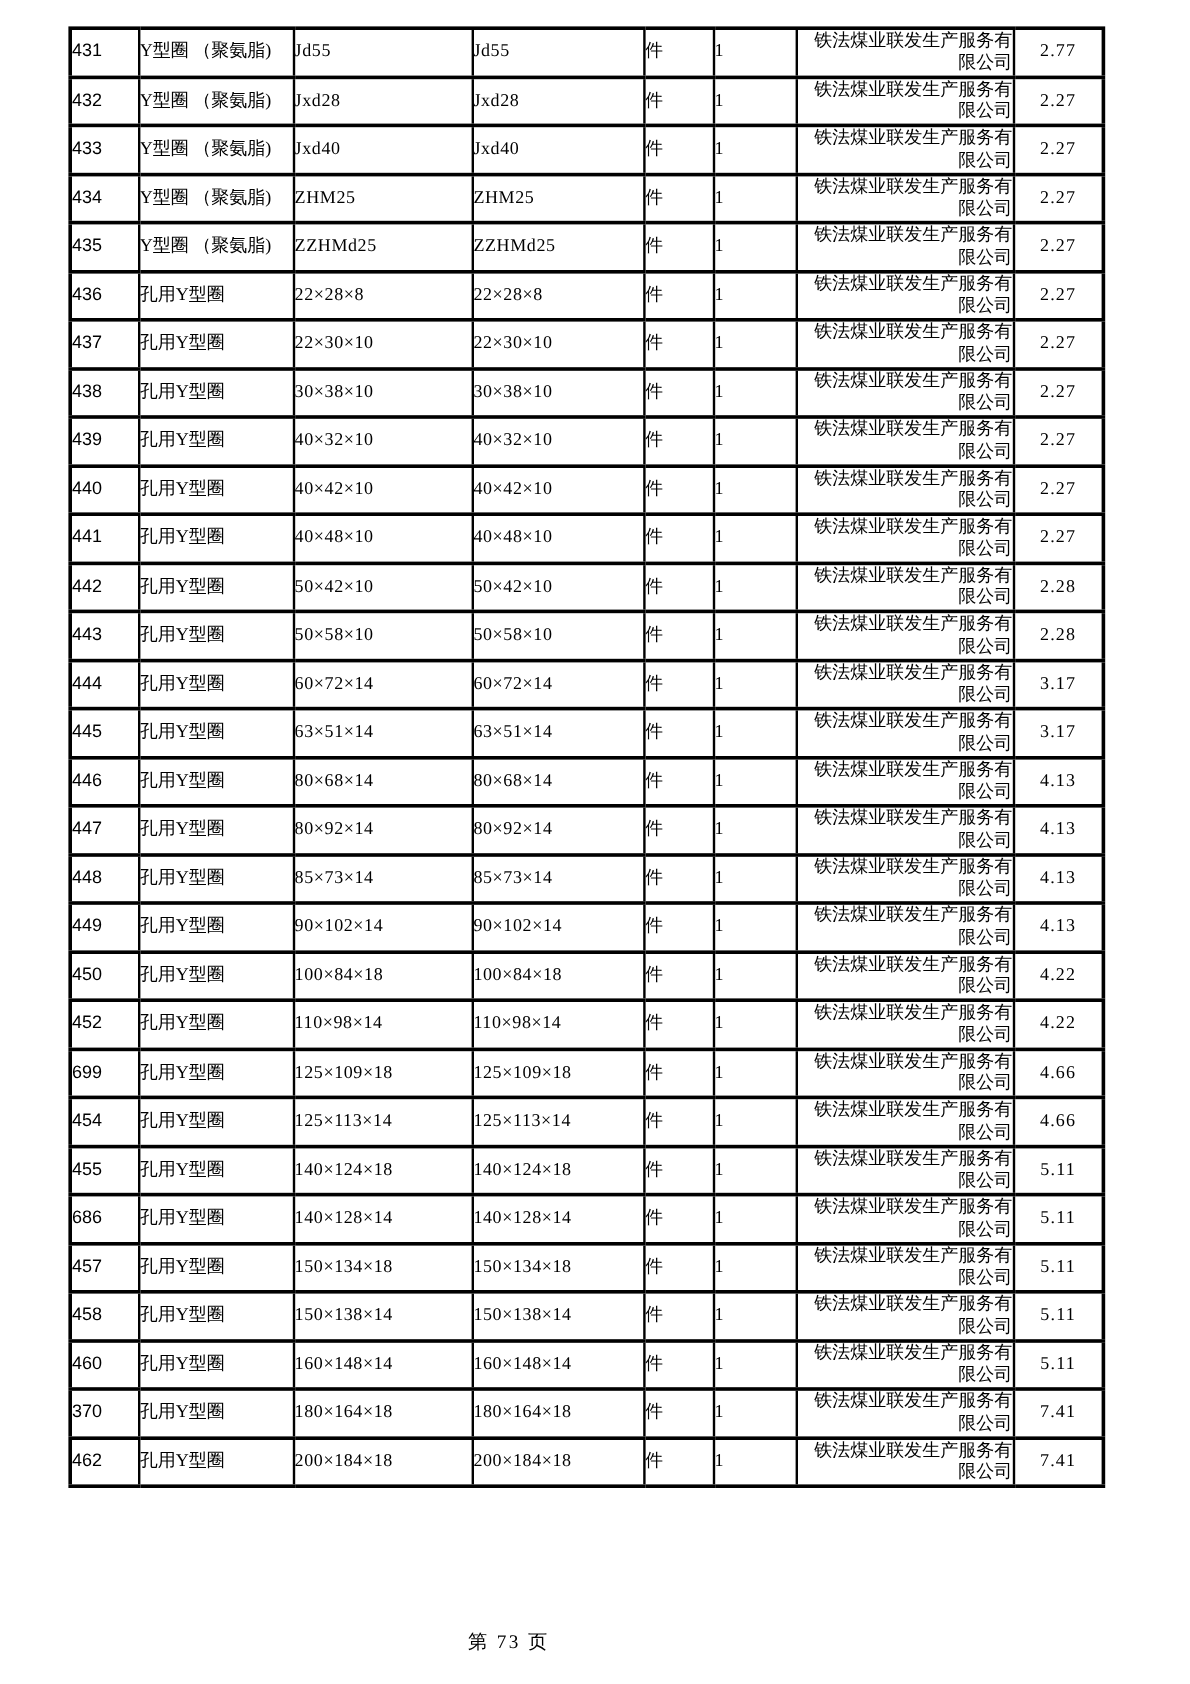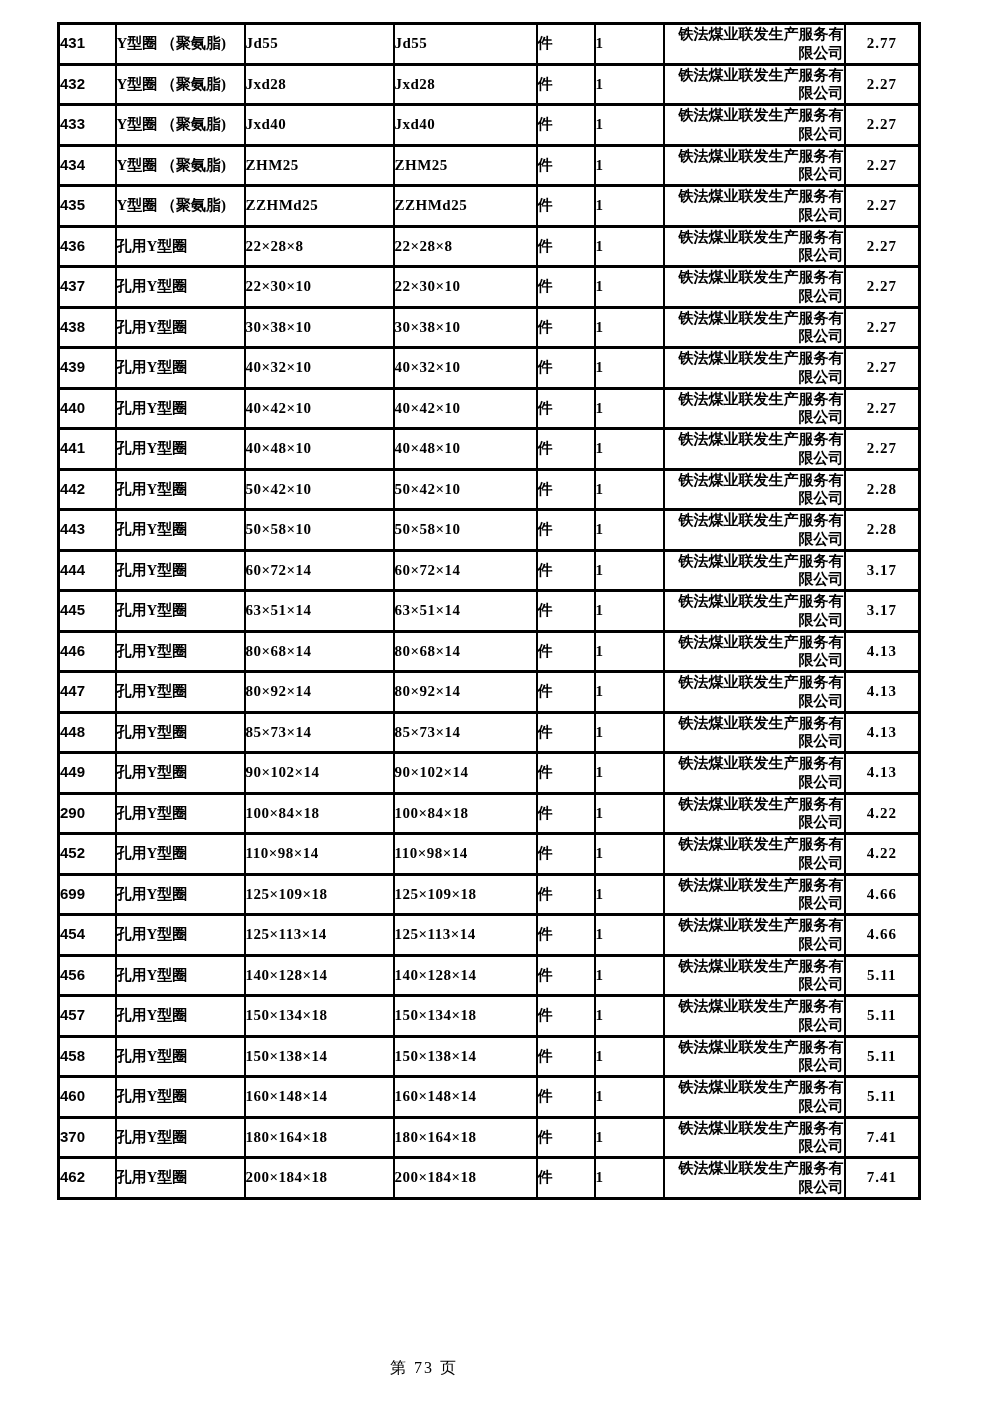--- a/index.html
+++ b/index.html
@@ -17,21 +17,20 @@
     overflow: hidden;
   }
   table.price-table {
     position: absolute;
     left: 57px;
     top: 22px;
     width: 861px;
     border-collapse: collapse;
     table-layout: fixed;
     border: 3px solid #000000;
-    font-weight: bold;
   }
   table.price-table td {
     border-left: 2px solid #000000;
     border-right: 2px solid #000000;
     border-top: 3px solid #000000;
     border-bottom: 3px solid #000000;
     height: 36px; 
     padding: 0;
     overflow: hidden;
     font-size: 15px;
@@ -295,21 +294,21 @@
           <td class="col-index">449</td>
           <td class="col-name">孔用Y型圈</td>
           <td class="col-model">90×102×14</td>
           <td class="col-spec">90×102×14</td>
           <td class="col-unit">件</td>
           <td class="col-qty">1</td>
           <td class="col-supplier">铁法煤业联发生产服务有限公司</td>
           <td class="col-price">4.13</td>
         </tr>
         <tr>
-          <td class="col-index">290</td>
+          <td class="col-index">450</td>
           <td class="col-name">孔用Y型圈</td>
           <td class="col-model">100×84×18</td>
           <td class="col-spec">100×84×18</td>
           <td class="col-unit">件</td>
           <td class="col-qty">1</td>
           <td class="col-supplier">铁法煤业联发生产服务有限公司</td>
           <td class="col-price">4.22</td>
         </tr>
         <tr>
           <td class="col-index">452</td>
@@ -335,21 +334,31 @@
           <td class="col-index">454</td>
           <td class="col-name">孔用Y型圈</td>
           <td class="col-model">125×113×14</td>
           <td class="col-spec">125×113×14</td>
           <td class="col-unit">件</td>
           <td class="col-qty">1</td>
           <td class="col-supplier">铁法煤业联发生产服务有限公司</td>
           <td class="col-price">4.66</td>
         </tr>
         <tr>
-          <td class="col-index">456</td>
+          <td class="col-index">455</td>
+          <td class="col-name">孔用Y型圈</td>
+          <td class="col-model">140×124×18</td>
+          <td class="col-spec">140×124×18</td>
+          <td class="col-unit">件</td>
+          <td class="col-qty">1</td>
+          <td class="col-supplier">铁法煤业联发生产服务有限公司</td>
+          <td class="col-price">5.11</td>
+        </tr>
+        <tr>
+          <td class="col-index">686</td>
           <td class="col-name">孔用Y型圈</td>
           <td class="col-model">140×128×14</td>
           <td class="col-spec">140×128×14</td>
           <td class="col-unit">件</td>
           <td class="col-qty">1</td>
           <td class="col-supplier">铁法煤业联发生产服务有限公司</td>
           <td class="col-price">5.11</td>
         </tr>
         <tr>
           <td class="col-index">457</td>

